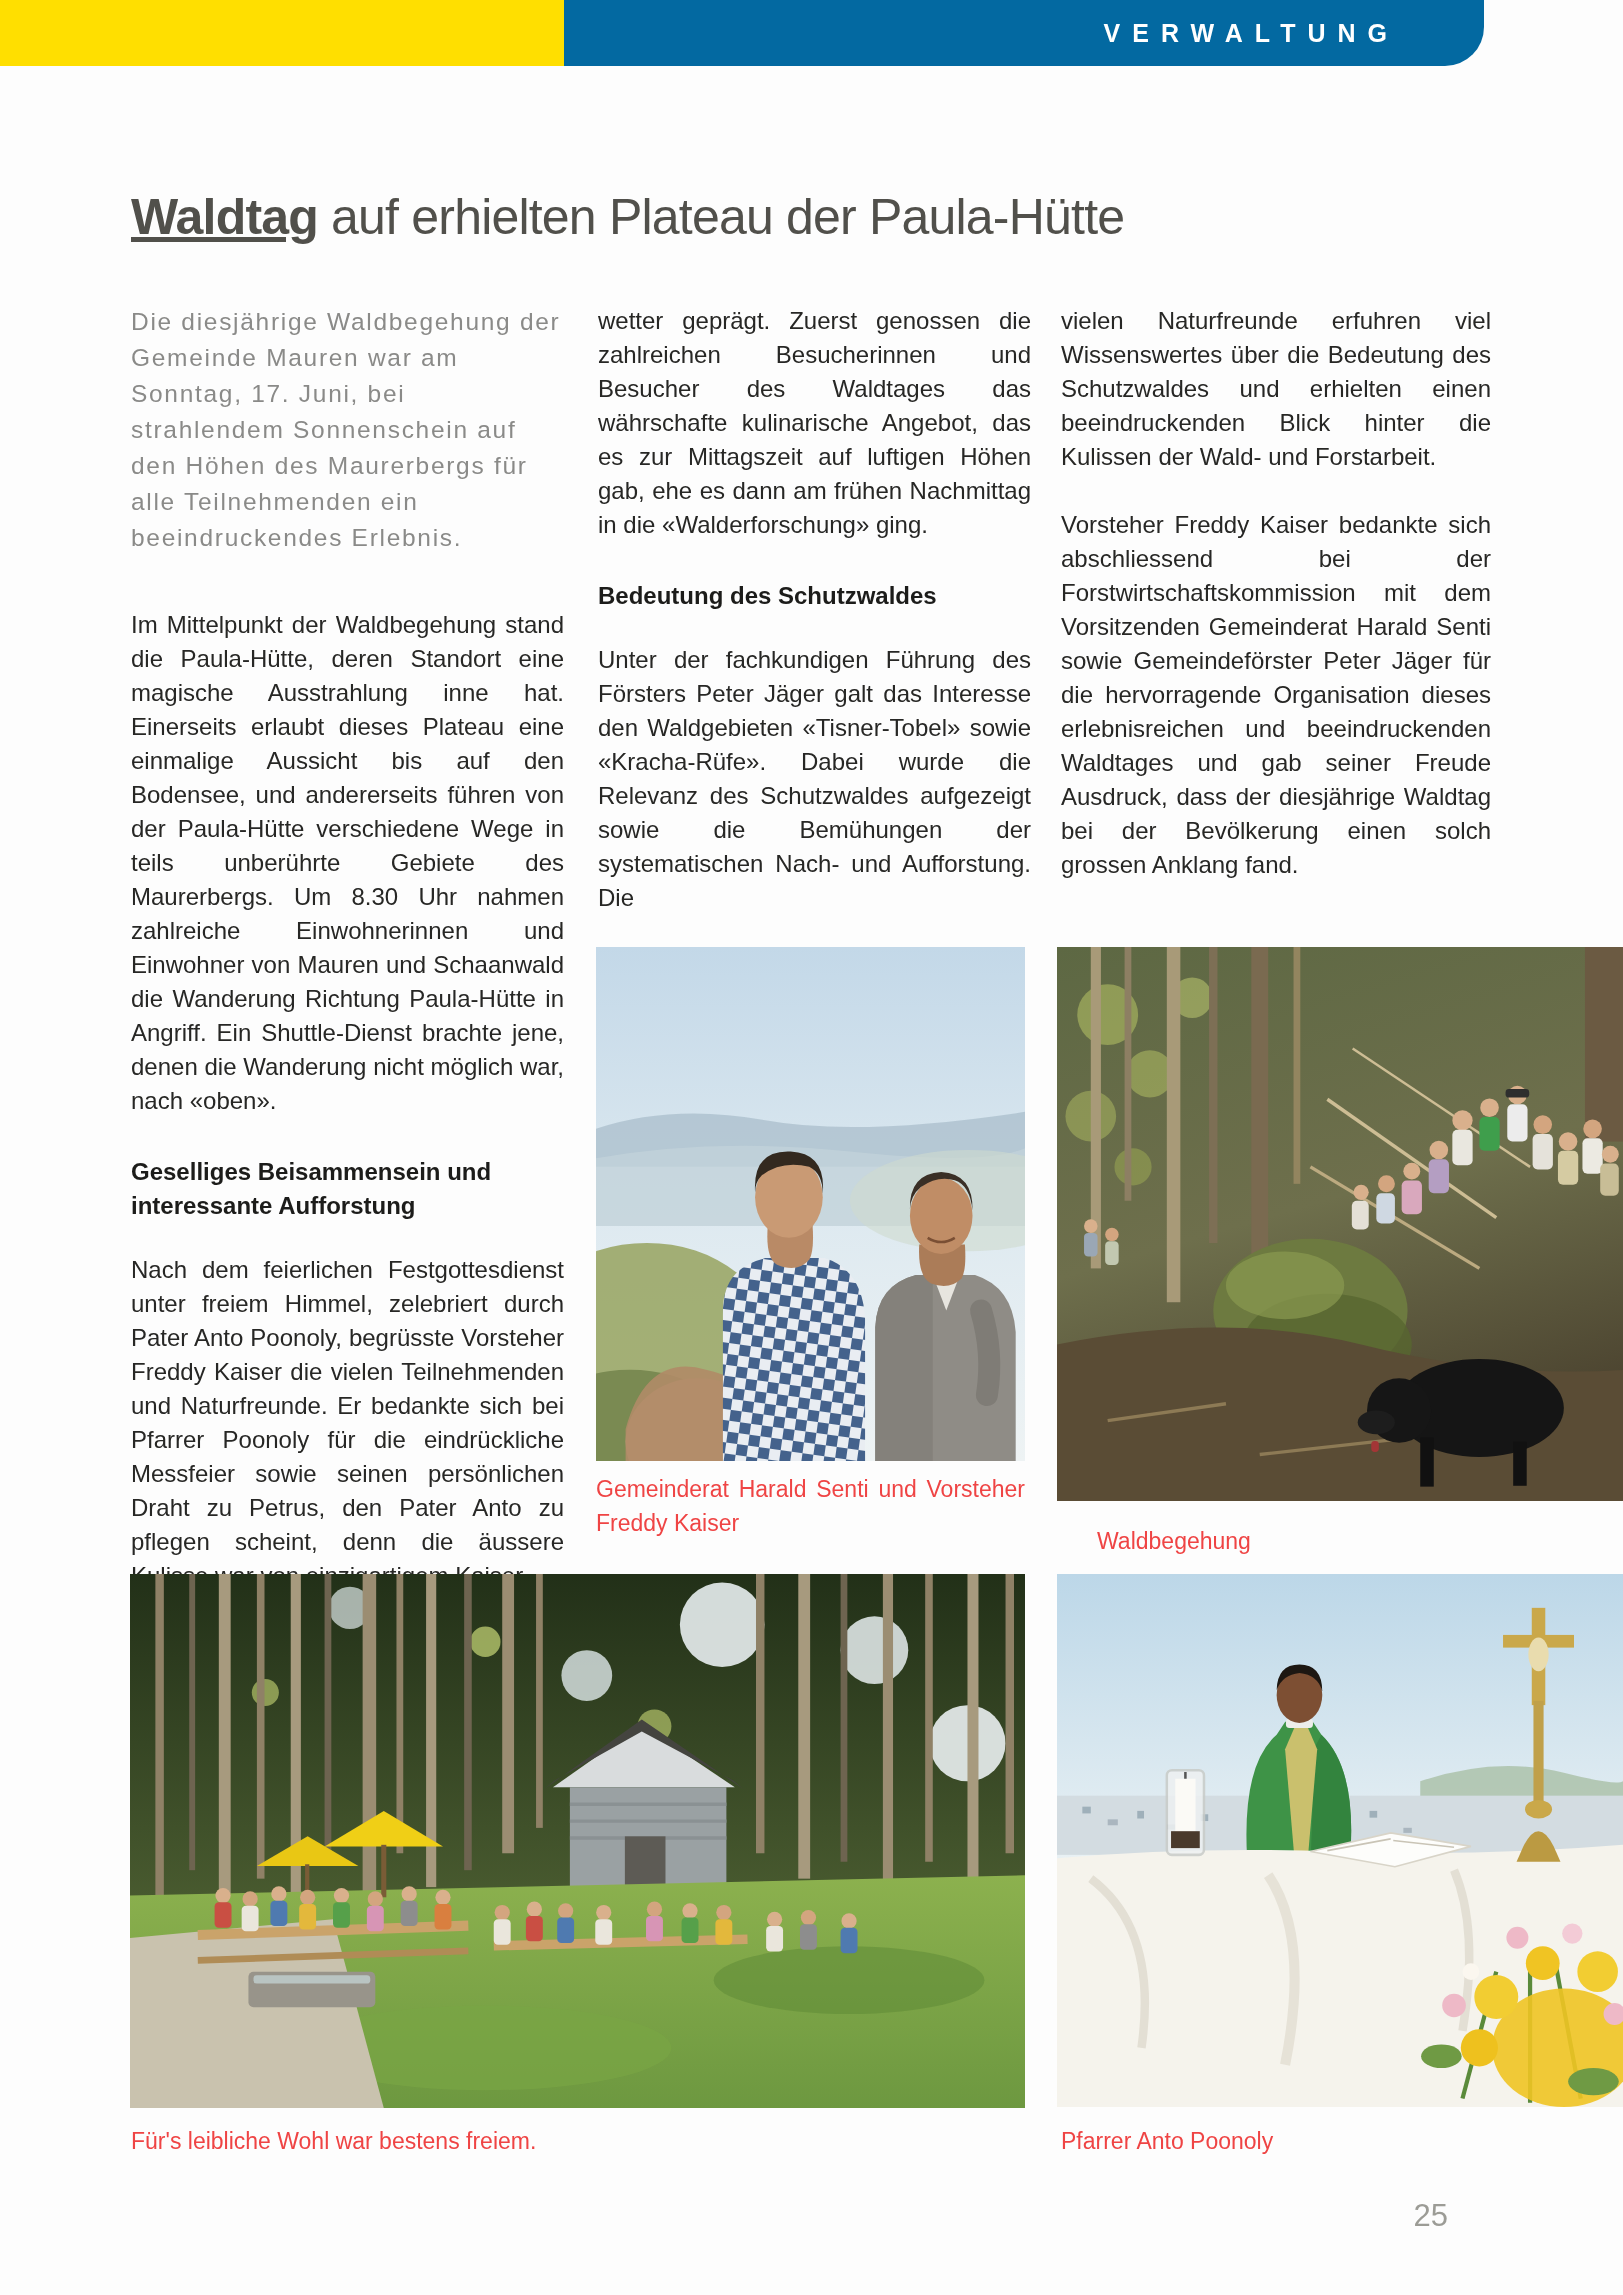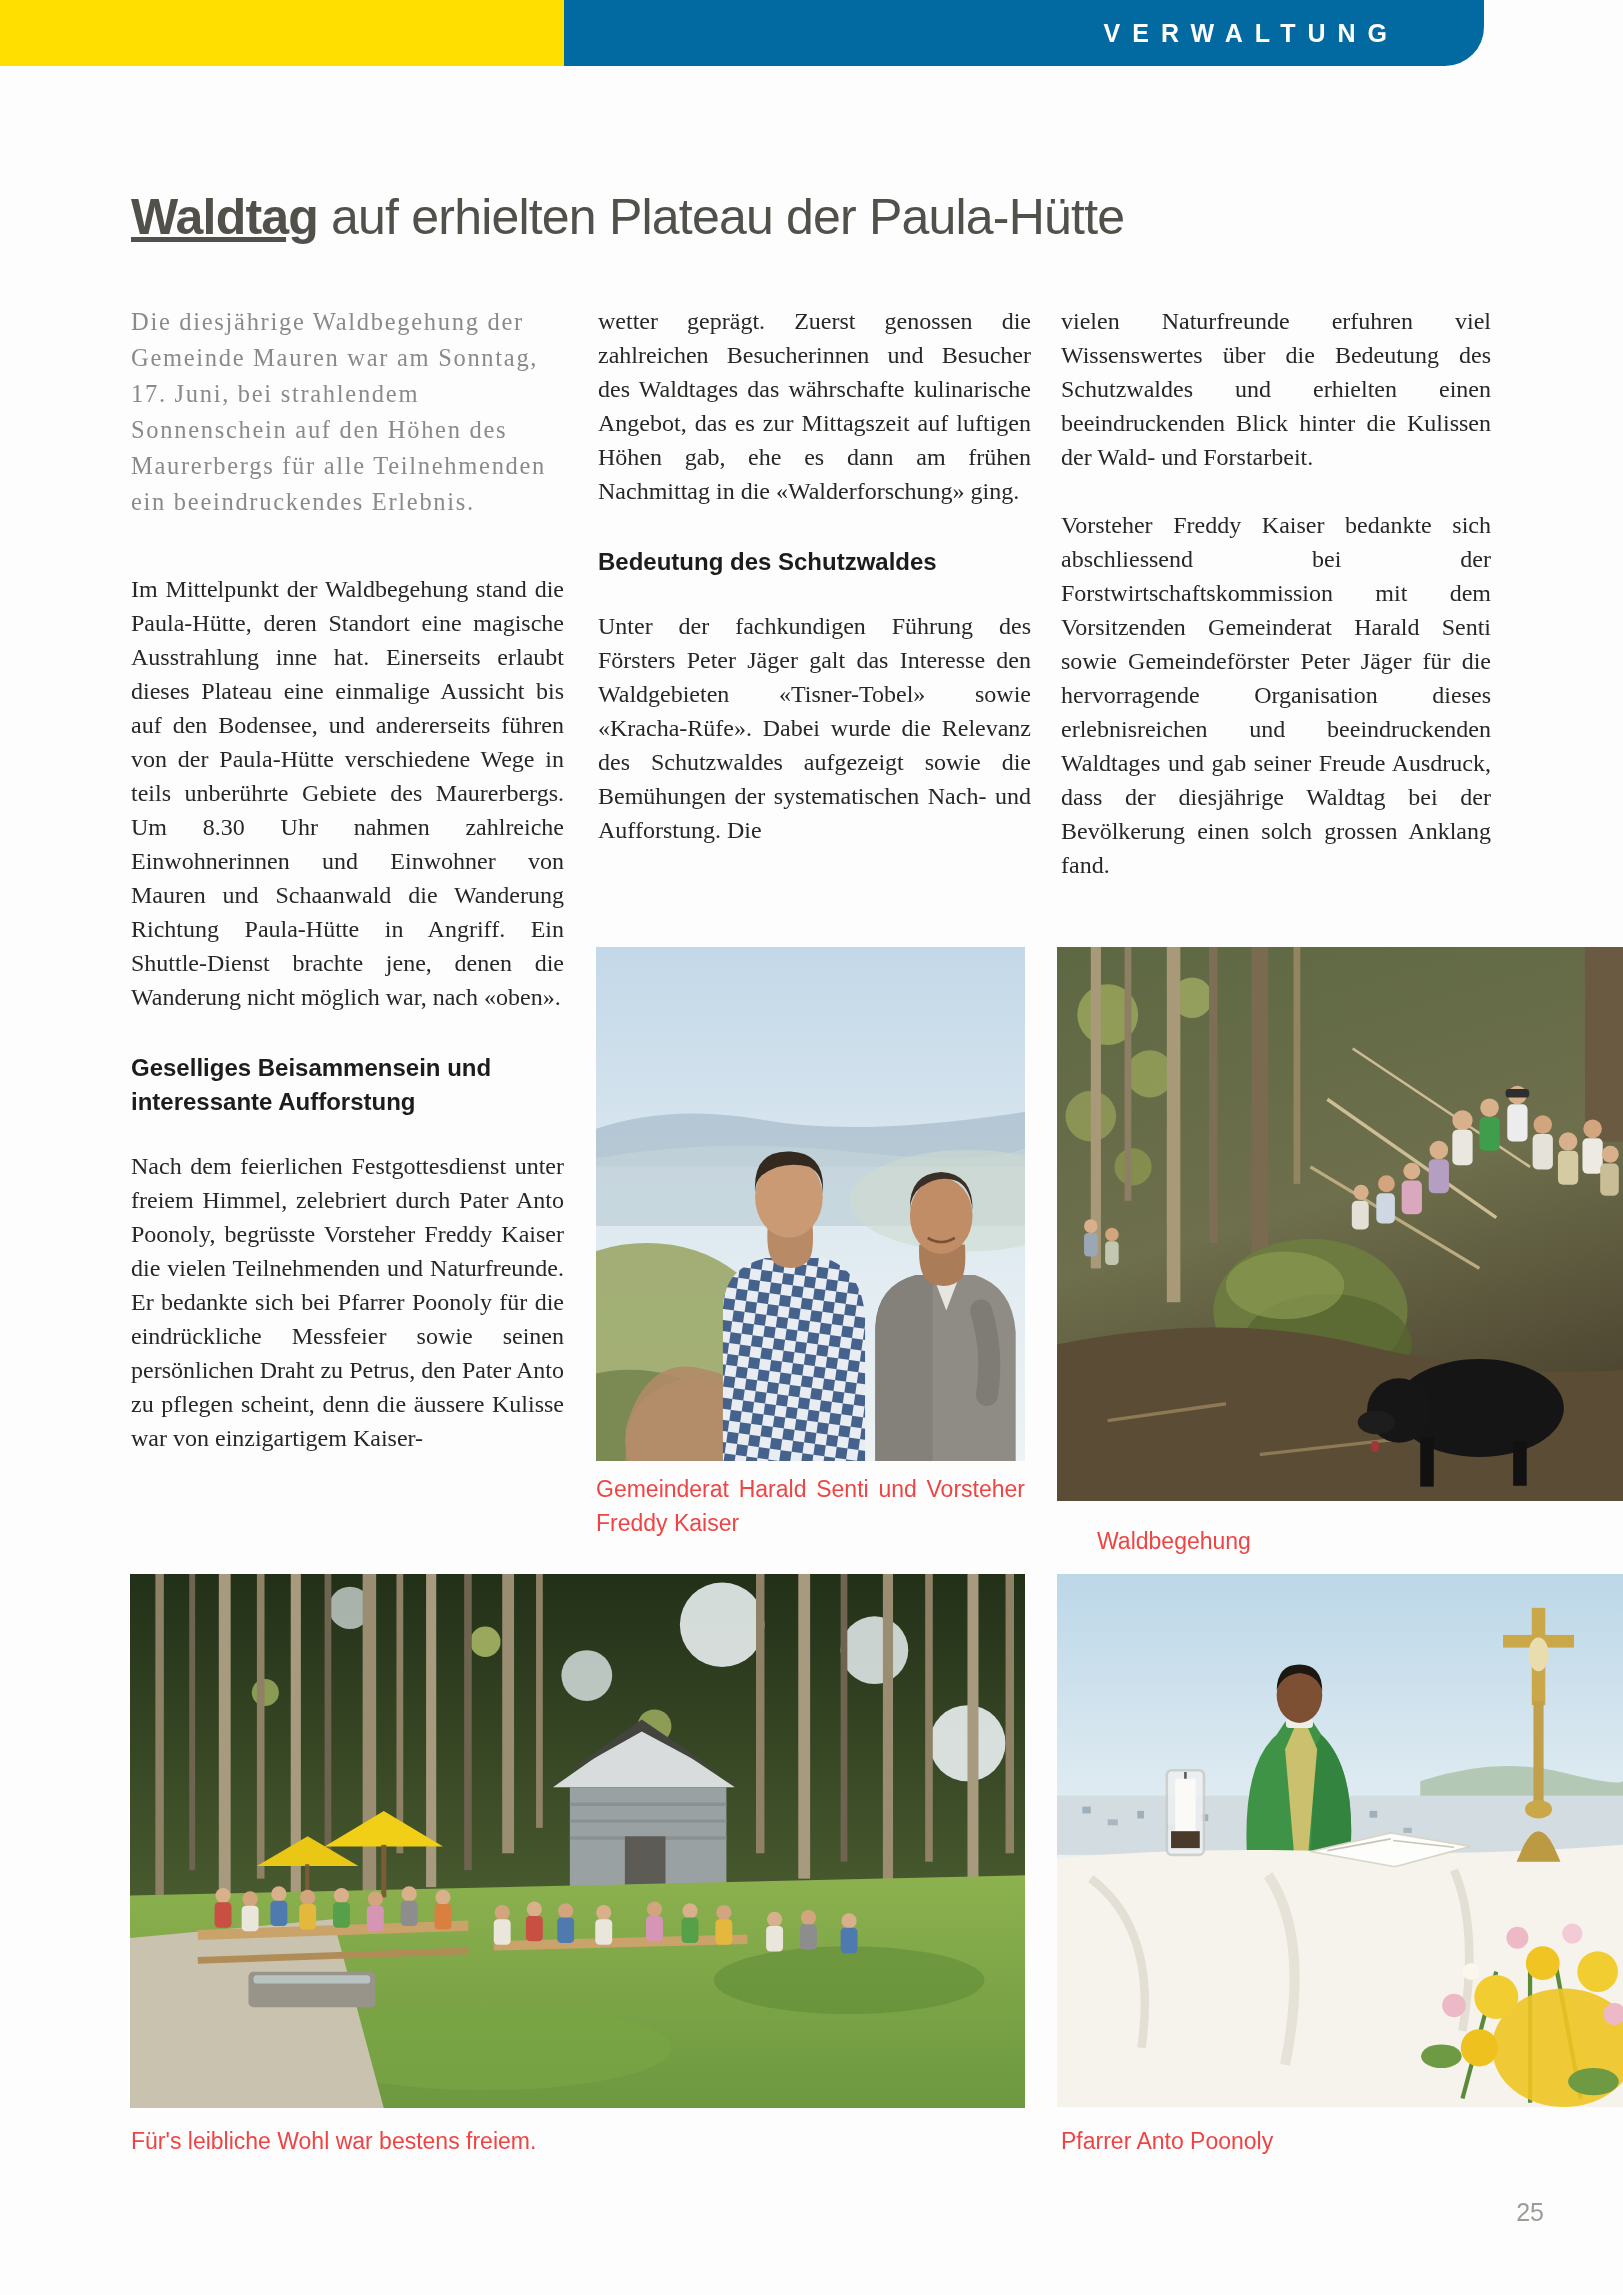--- a/index.html
+++ b/index.html
@@ -11,41 +11,41 @@
             border-radius:0 0 39px 0;}
   .bar-dark .section-label{position:absolute;right:85px;top:0;line-height:66px;color:#ffffff;
             font-size:25px;font-weight:bold;letter-spacing:12px;white-space:nowrap;}
   
   .title{position:absolute;left:131px;top:188px;font-size:50px;letter-spacing:-0.8px;
          color:#51504b;white-space:nowrap;font-weight:normal;margin:0;}
   .title .b{font-weight:bold;text-decoration:underline;}
   
   .col{position:absolute;top:304px;font-size:24px;line-height:34px;color:#272725;
        text-align:justify;hyphens:auto;-webkit-hyphens:auto;}
-  .col p{margin:0 0 34px 0;font-family:Liberation Serif, serif;}
+  .col p{margin:0 0 34px 0;}
   .col h3{margin:37px 0 30px 0;font-size:24px;line-height:34px;color:#1c1c1a;text-align:left;}
   .col1{left:131px;width:433px;}
   .col2{left:598px;width:433px;}
   .col3{left:1061px;width:430px;}
   .lead{color:#8a8a88;text-align:left;letter-spacing:1.7px;line-height:36px;font-size:24.5px;
         hyphens:none;margin:0 0 52px 0 !important;width:435px;}
   
   .photo{position:absolute;margin:0;padding:0;overflow:hidden;background:#dde5ea;}
   .photo svg{display:block;width:100%;height:100%;}
   .photo1{left:596px;top:947px;width:429px;height:514px;}
   .photo2{left:1057px;top:947px;width:566px;height:554px;}
   .photo3{left:130px;top:1574px;width:895px;height:534px;}
   .photo4{left:1057px;top:1574px;width:566px;height:533px;}
   .caption{position:absolute;font-size:23px;line-height:34px;color:#ef4444;}
   .cap1{left:596px;top:1472px;width:429px;text-align:justify;}
   .cap2{left:1061px;top:1524px;width:430px;margin-left:36px;}
   .cap3{left:131px;top:2124px;width:761px;}
   .cap4{left:1061px;top:2124px;width:430px;}
-  .pagenum{position:absolute;left:1404px;top:2198px;width:140px;text-align:right;
-           font-size:25px;color:#9c9c96;}
+  .pagenum{position:absolute;left:1308px;top:2198px;width:140px;text-align:right;
+           font-size:31px;color:#9c9c96;}
 </style>
 </head>
 <body>
 
 <div class="page">
 
   <div class="bar-yellow"></div>
   <div class="bar-dark">
     <span class="section-label">VERWALTUNG</span>
   </div>

